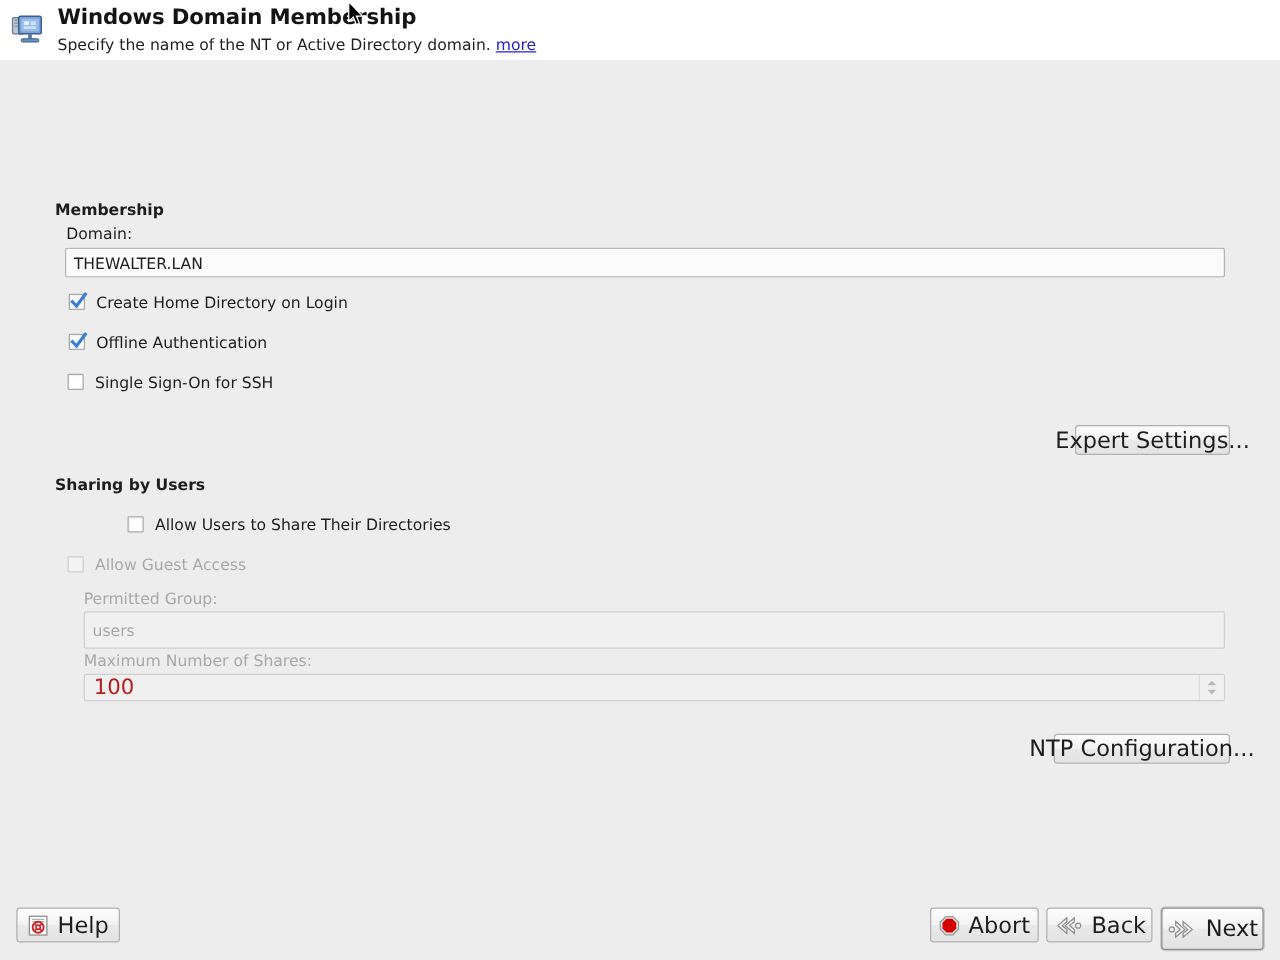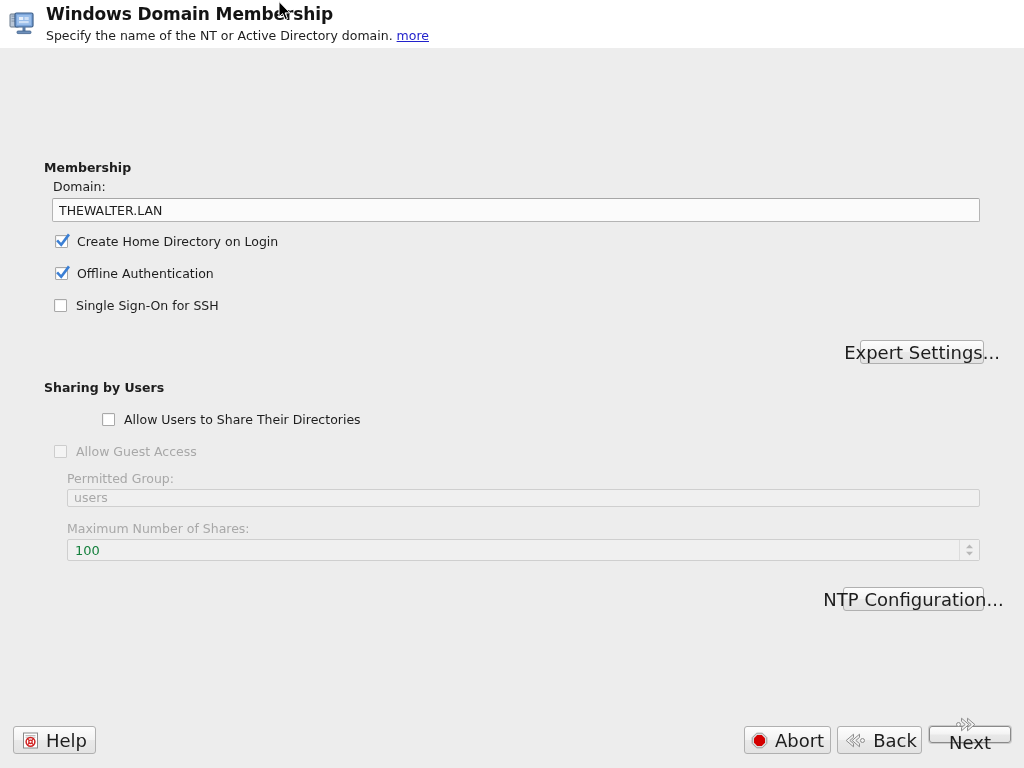--- a/index.html
+++ b/index.html
@@ -103,22 +103,22 @@
     position: absolute;
     box-sizing: border-box;
     background: #f0f0f0;
     border: 1px solid #cfcfcf;
     border-radius: 2px;
   }
   .spinbox .sp-val {
     position: absolute;
     left: 7px; top: 0;
     line-height: 21px;
-    font-size: 13px;
-    color: #15803d;
+    font-size: 17px;
+    color: #b91c1c;
   }
   .spinbox .sp-btns {
     position: absolute;
     right: 0; top: 0;
     width: 19px; height: 100%;
     border-left: 1px solid #dcdcdc;
     background: #f0f0f0;
   }
   .spinbox .sp-btns svg { display: block; }
 
@@ -255,21 +255,21 @@
     <span class="cb-label">Allow Users to Share Their Directories</span>
   </div>
 
   <div class="cb-row" style="left:54px; top:396px;">
     <span class="cb-box disabled"></span>
     <span class="cb-label disabled">Allow Guest Access</span>
   </div>
 
   <div class="field-label disabled" style="left:67px; top:423px;">Permitted Group:</div>
 
-  <input class="text-input disabled" style="left: 67px; top: 441px; width: 913px; height: 18px;" disabled="" value="users">
+  <input class="text-input disabled" style="left: 67px; top: 441px; width: 913px; height: 30px;" disabled="" value="users">
 
   <div class="field-label disabled" style="left:67px; top:473px;">Maximum Number of Shares:</div>
 
   <div class="spinbox" style="left:67px; top:491px; width:913px; height:22px;">
     <span class="sp-val">100</span>
     <span class="sp-btns">
       <svg width="19" height="20" viewBox="0 0 19 20">
         <path d="M9.5 4.5 L6 8.2 L13 8.2 Z" fill="#b8b8b8"></path>
         <path d="M9.5 15.5 L6 11.8 L13 11.8 Z" fill="#b8b8b8"></path>
       </svg>
@@ -312,21 +312,21 @@
     <span class="btn-ico">
       <svg width="24" height="15" viewBox="0 0 24 15">
         <path d="M11.5 1.2 L4.2 7.5 L11.5 13.8 L11.5 10.6 L7.8 7.5 L11.5 4.4 Z" fill="#f2f2f2" stroke="#8d8d8d" stroke-width="1"></path>
         <path d="M17.5 1.2 L10.2 7.5 L17.5 13.8 L17.5 10.6 L13.8 7.5 L17.5 4.4 Z" fill="#f2f2f2" stroke="#8d8d8d" stroke-width="1"></path>
         <circle cx="20.5" cy="7.5" r="2" fill="#f2f2f2" stroke="#8d8d8d" stroke-width="1"></circle>
       </svg>
     </span>
     <span>Back</span>
   </div>
 
-  <div class="btn focused" style="left:929px; top:726px; width:82px; height:17px;flex-direction:column;">
+  <div class="btn focused" style="left:929px; top:726px; width:82px; height:34px;">
     <span class="btn-ico">
       <svg width="24" height="15" viewBox="0 0 24 15">
         <circle cx="3.5" cy="7.5" r="2" fill="#f2f2f2" stroke="#8d8d8d" stroke-width="1"></circle>
         <path d="M6.5 1.2 L13.8 7.5 L6.5 13.8 L6.5 10.6 L10.2 7.5 L6.5 4.4 Z" fill="#f2f2f2" stroke="#8d8d8d" stroke-width="1"></path>
         <path d="M12.5 1.2 L19.8 7.5 L12.5 13.8 L12.5 10.6 L16.2 7.5 L12.5 4.4 Z" fill="#f2f2f2" stroke="#8d8d8d" stroke-width="1"></path>
       </svg>
     </span>
     <span>Next</span>
   </div>
 </div>

